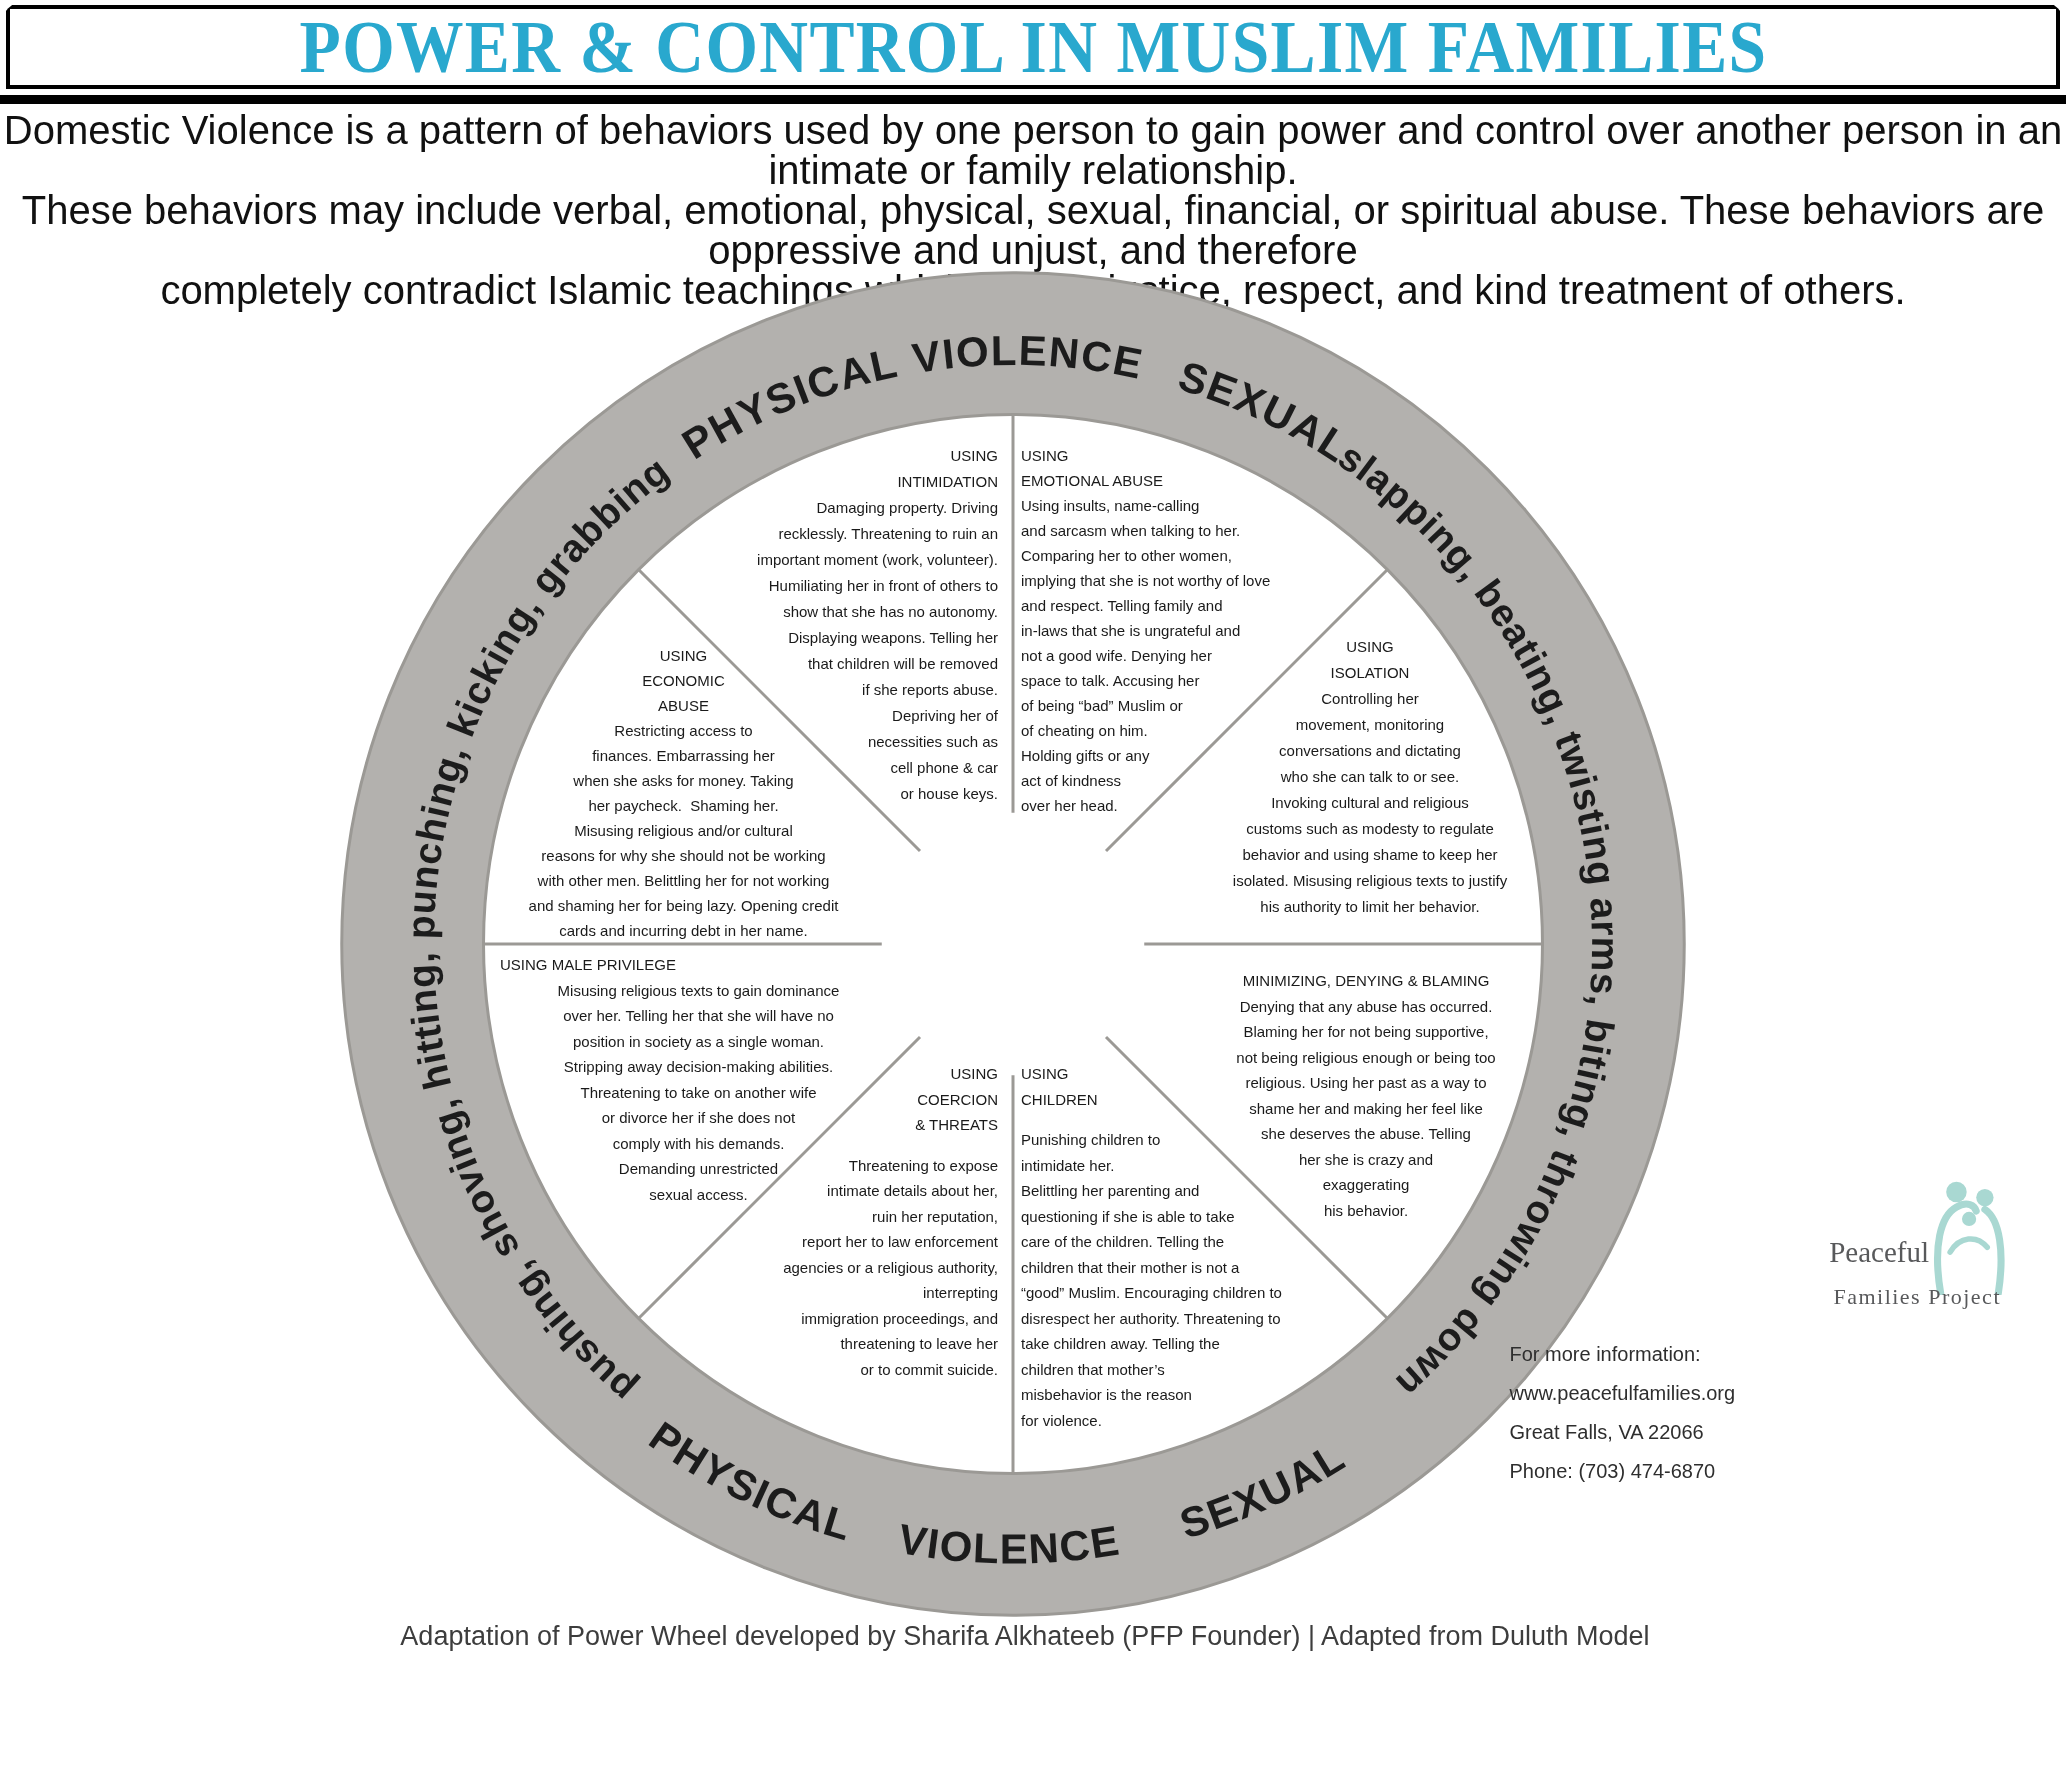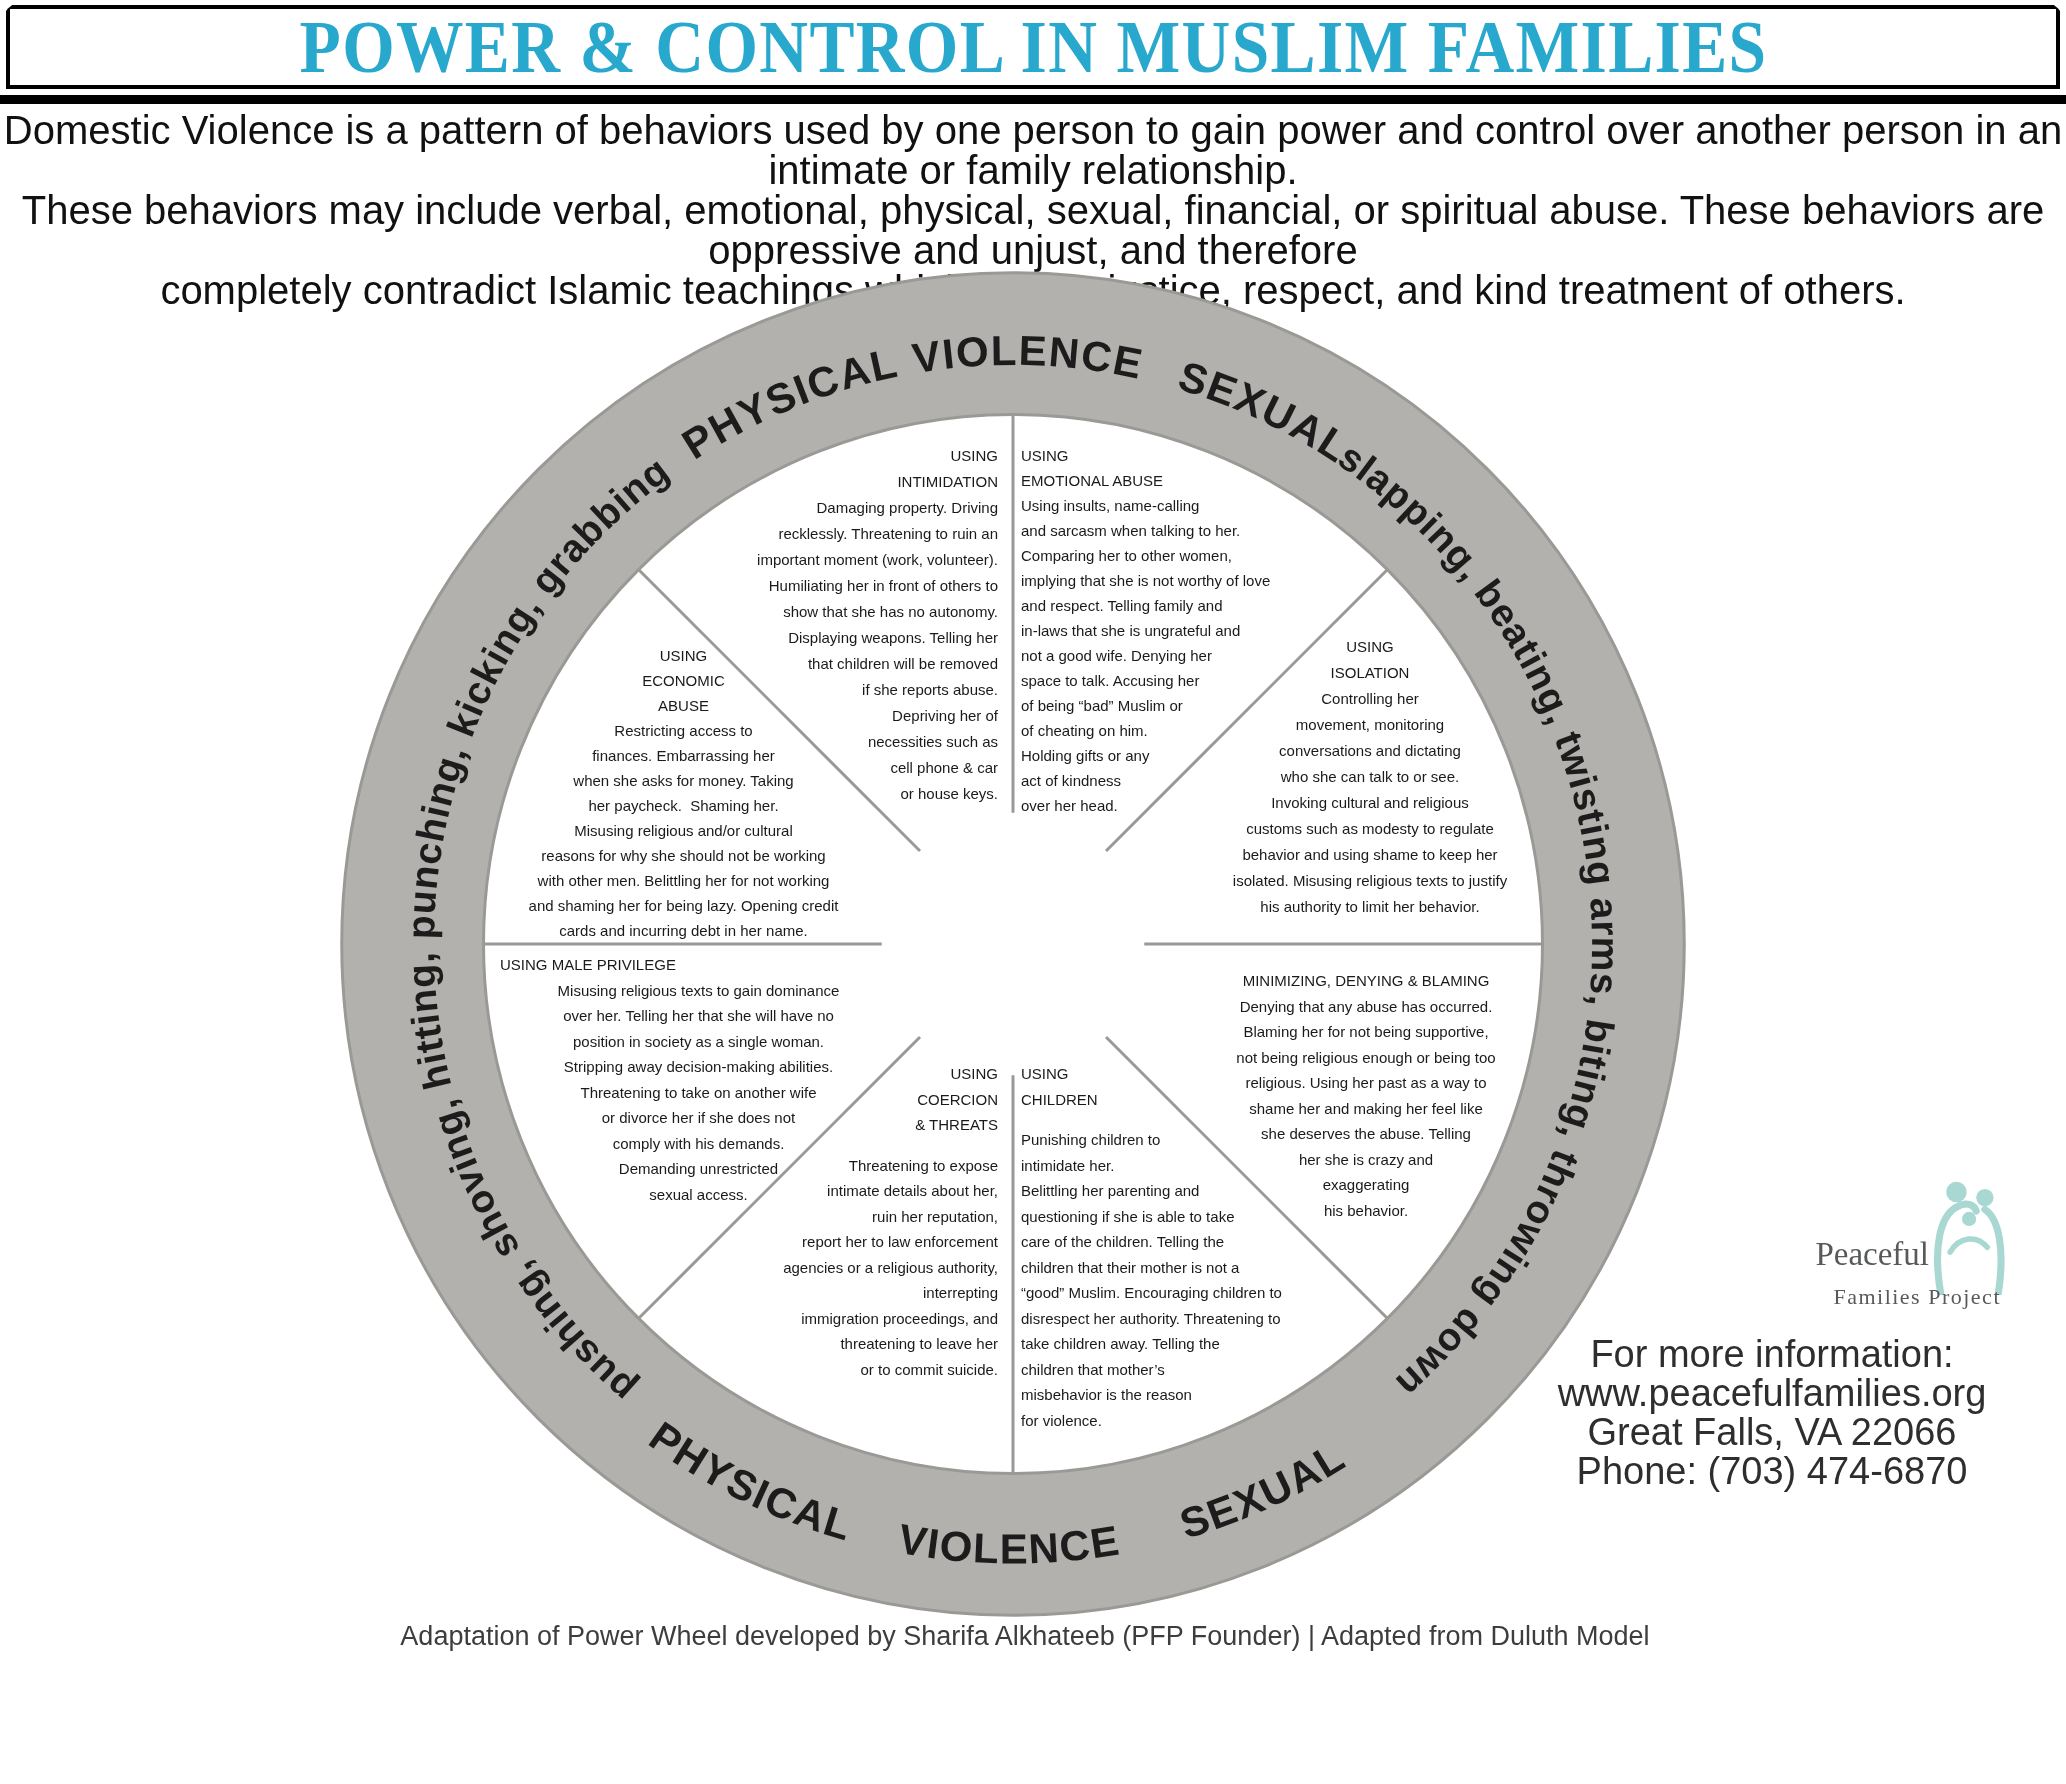--- a/index.html
+++ b/index.html
@@ -41,25 +41,25 @@
 
   .hub{position:absolute;left:549px;top:549px;width:252px;height:252px;border-radius:50%;
        background:#21A7CF;border:5.3px solid #a2a09c;box-sizing:border-box;
        display:flex;align-items:center;justify-content:center;}
   .hub-text{color:#fff;font-weight:700;font-size:31.5px;line-height:37px;text-align:center;
             white-space:pre-wrap;letter-spacing:0.4px;}
 
   
   .logo-mark{position:absolute;left:1928px;top:1176px;width:79px;height:119px;}
   .logo-line1{position:absolute;right:137px;top:1236px;font-family:"Liberation Serif",serif;
-              font-size:33px;color:#58595b;}
+              font-size:29px;color:#58595b;}
   .logo-line2{position:absolute;right:65px;top:1284px;font-family:"Liberation Serif",serif;
               font-size:22px;color:#58595b;letter-spacing:1.5px;}
-  .contact{position:absolute;right:31.5px;top:1335px;width:525px;text-align:center;
-           font-size:38px;line-height:39px;color:#2e2e2e;white-space:pre-wrap;}
+  .contact{position:absolute;right:31.5px;top:1335px;width:525px;text-align:left;
+           font-size:20px;line-height:39px;color:#2e2e2e;white-space:pre-wrap;}
   .credit{position:absolute;left:0;top:1621px;width:2002px;margin:0;text-align:center;
           font-size:27px;color:#3d3d3d;padding-left:24px;}
 </style>
 </head>
 <body>
 
 <div class="page">
 
   <div class="title-box">
     <h1><span class="condensed">POWER &amp; CONTROL IN MUSLIM FAMILIES</span></h1>

